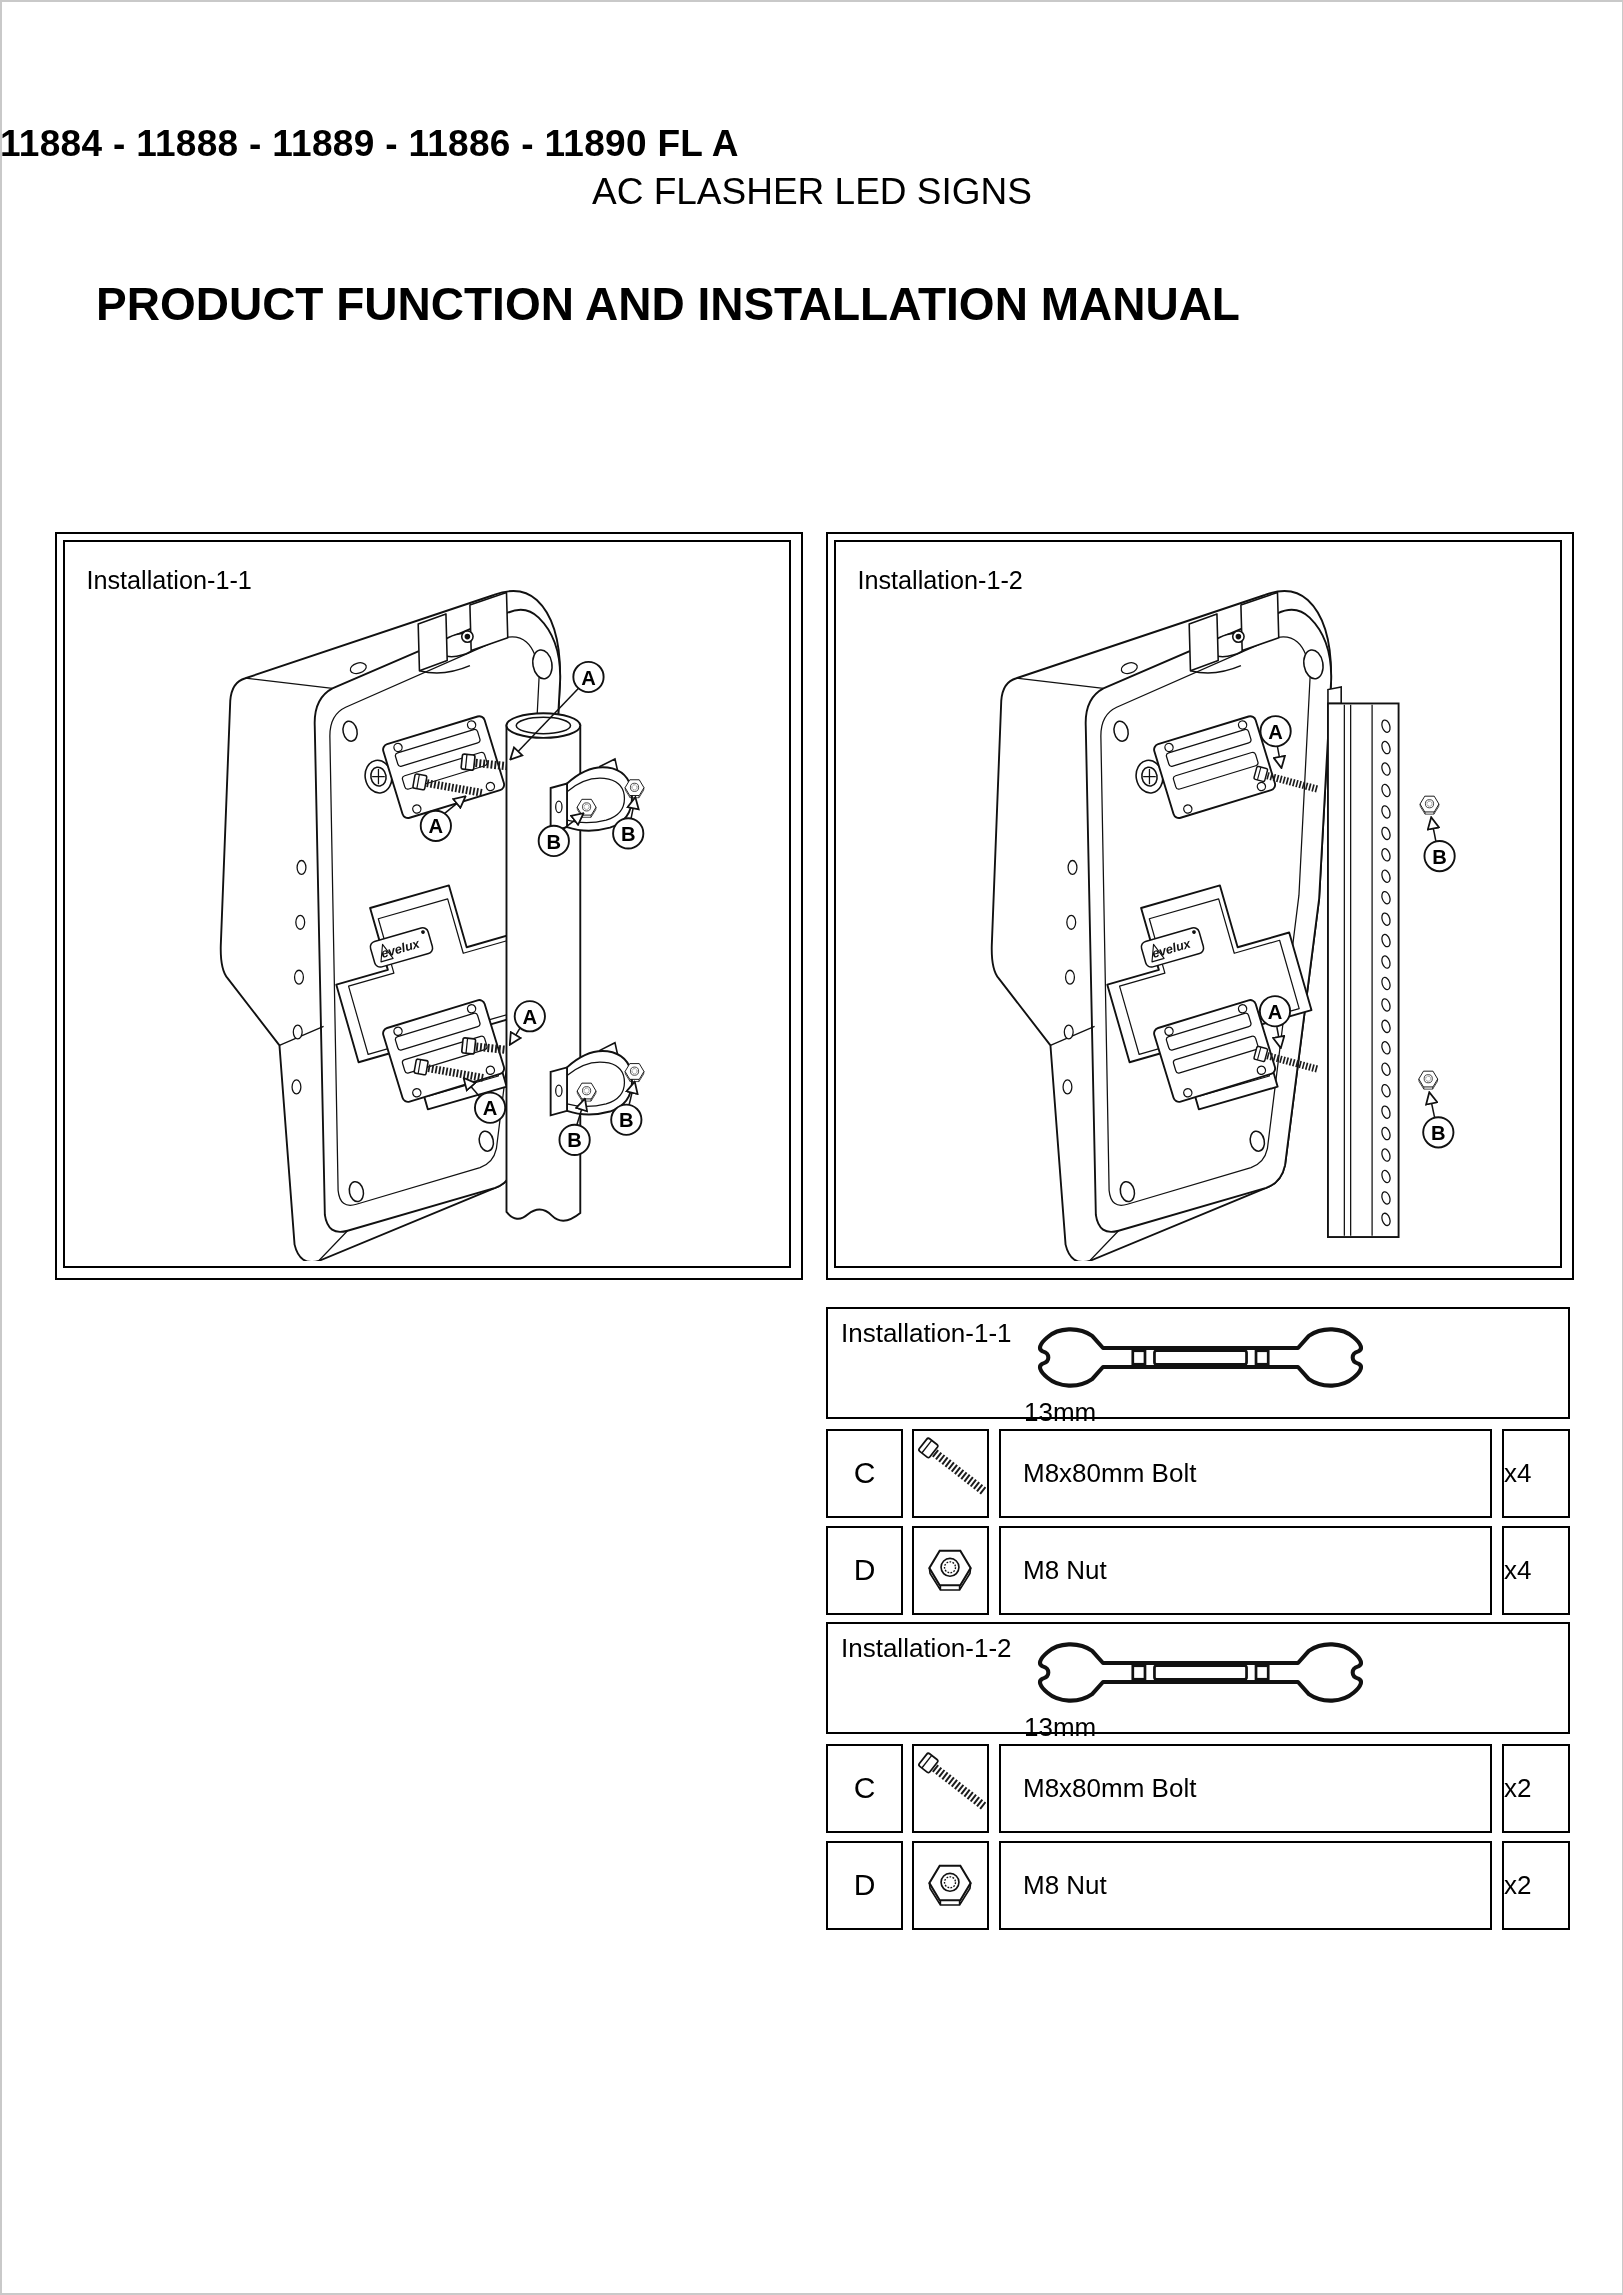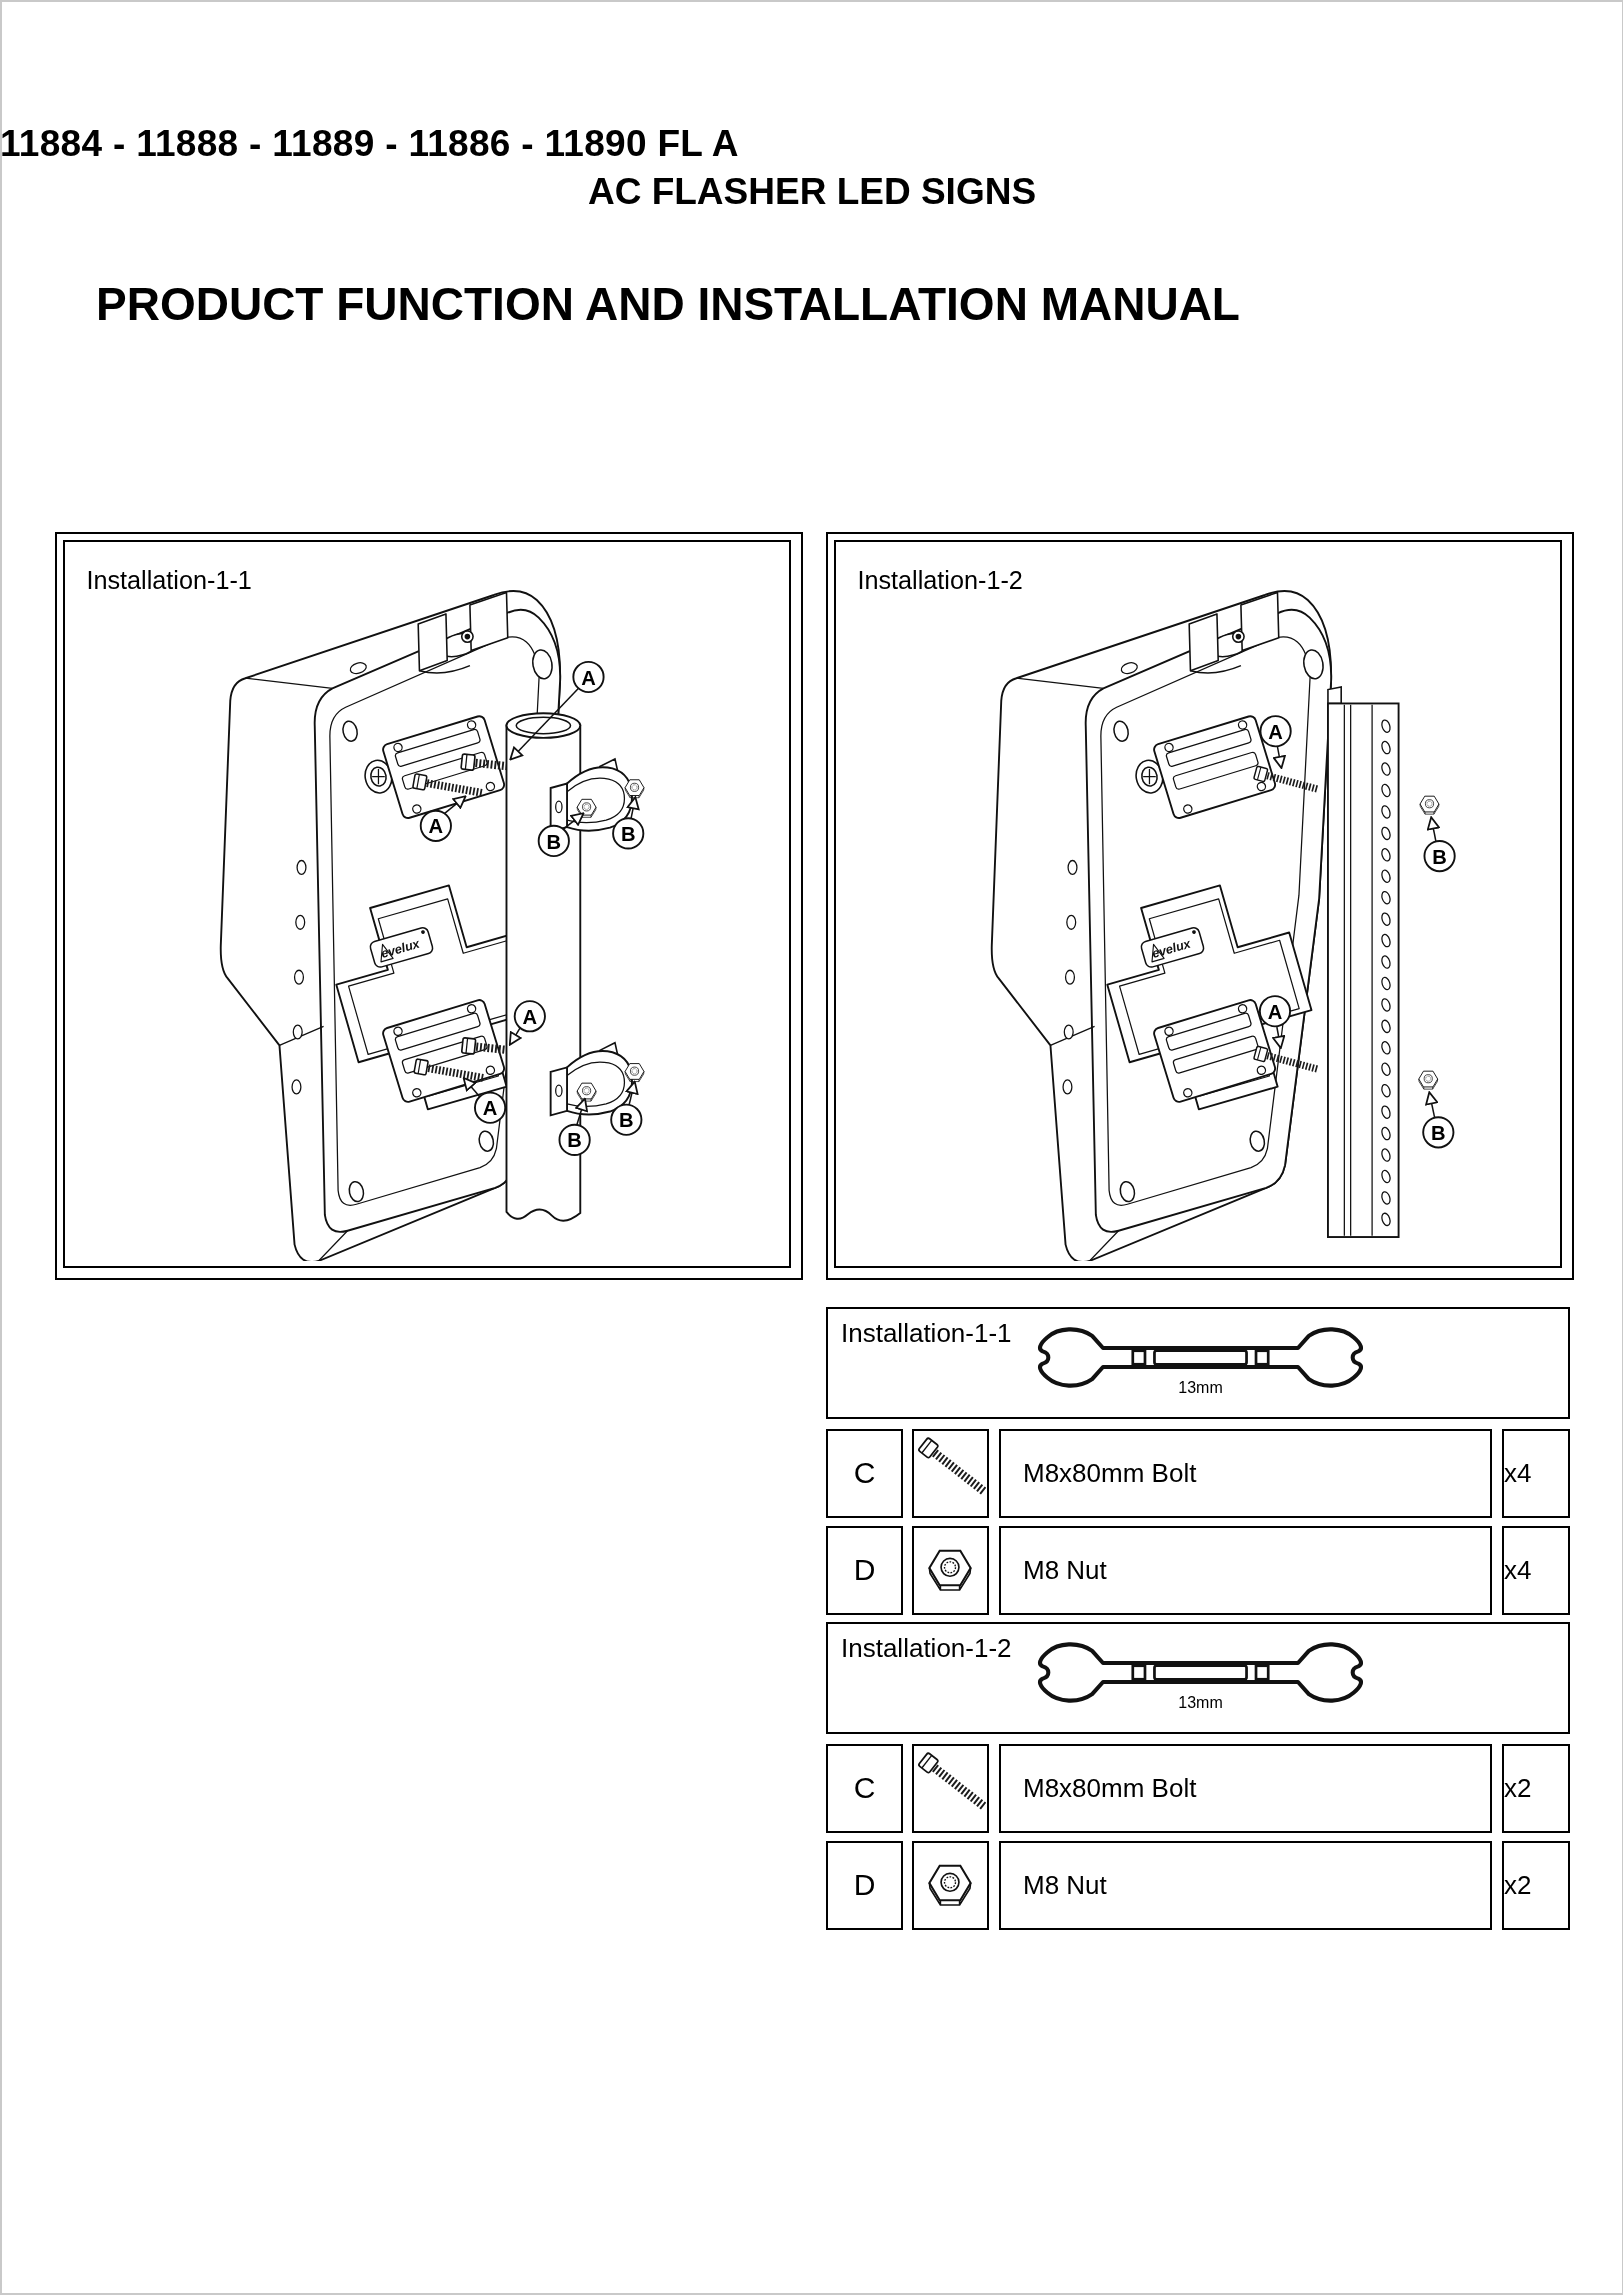--- a/index.html
+++ b/index.html
@@ -9,32 +9,32 @@
     background:#ffffff;
     outline:2px solid #c9c9c9;
     outline-offset:-2px;
     font-family:"Liberation Sans", sans-serif;
     color:#000;
     overflow:hidden;
   }
   .title1{position:absolute;top:123px;left:0;width:1624px;text-align:left;
     font-size:37px;font-weight:bold;letter-spacing:0.3px;}
   .title2{position:absolute;top:171px;left:0;width:1624px;text-align:center;
-    font-size:37px;font-weight:bold;}
+    font-size:37px;font-weight:normal;}
   .heading{position:absolute;top:277px;left:0;width:1336px;text-align:center;
     font-size:46px;font-weight:bold;}
   .panel{position:absolute;width:744px;height:744px;border:2px solid #000;background:#fff;}
   .panel-inner{position:absolute;left:5.9px;top:5.9px;width:724px;height:724px;border:2.6px solid #000;}
   .panel-left{left:55px;top:532px;}
   .panel-right{left:826px;top:532px;}
   .panel-inner svg{position:absolute;left:0;top:0;width:719px;height:719px;}
   .sect{position:absolute;left:826px;width:744px;height:112px;border:2.6px solid #000;background:#fff;box-sizing:border-box;}
   .sect-label{position:absolute;left:13px;top:9.2px;font-size:26px;}
   .tool-wrench{position:absolute;left:196px;top:15.7px;width:353px;height:65px;}
-  .tool-size{position:absolute;left:196px;top:70px;width:353px;text-align:center;font-size:16px;}
+  .tool-size{position:absolute;left:196px;top:88px;width:353px;text-align:left;font-size:26px;}
   .prow{position:absolute;left:826px;width:744px;height:89px;}
   .pbox{position:absolute;top:0;height:89px;border:2.6px solid #000;background:#fff;box-sizing:border-box;}
   .pbox-key{left:0;width:77px;text-align:center;font-size:30px;line-height:84px;}
   .pbox-icon{left:86px;width:77px;}
   .pbox-icon svg{position:absolute;left:0;top:0;width:72px;height:84px;}
   .pbox-desc{left:173px;width:493px;font-size:26px;line-height:84px;padding-left:22px;}
   .pbox-qty{left:676px;width:68px;font-size:26px;line-height:84px;}
   svg text{font-family:"Liberation Sans", sans-serif;}
 </style>
 </head>

